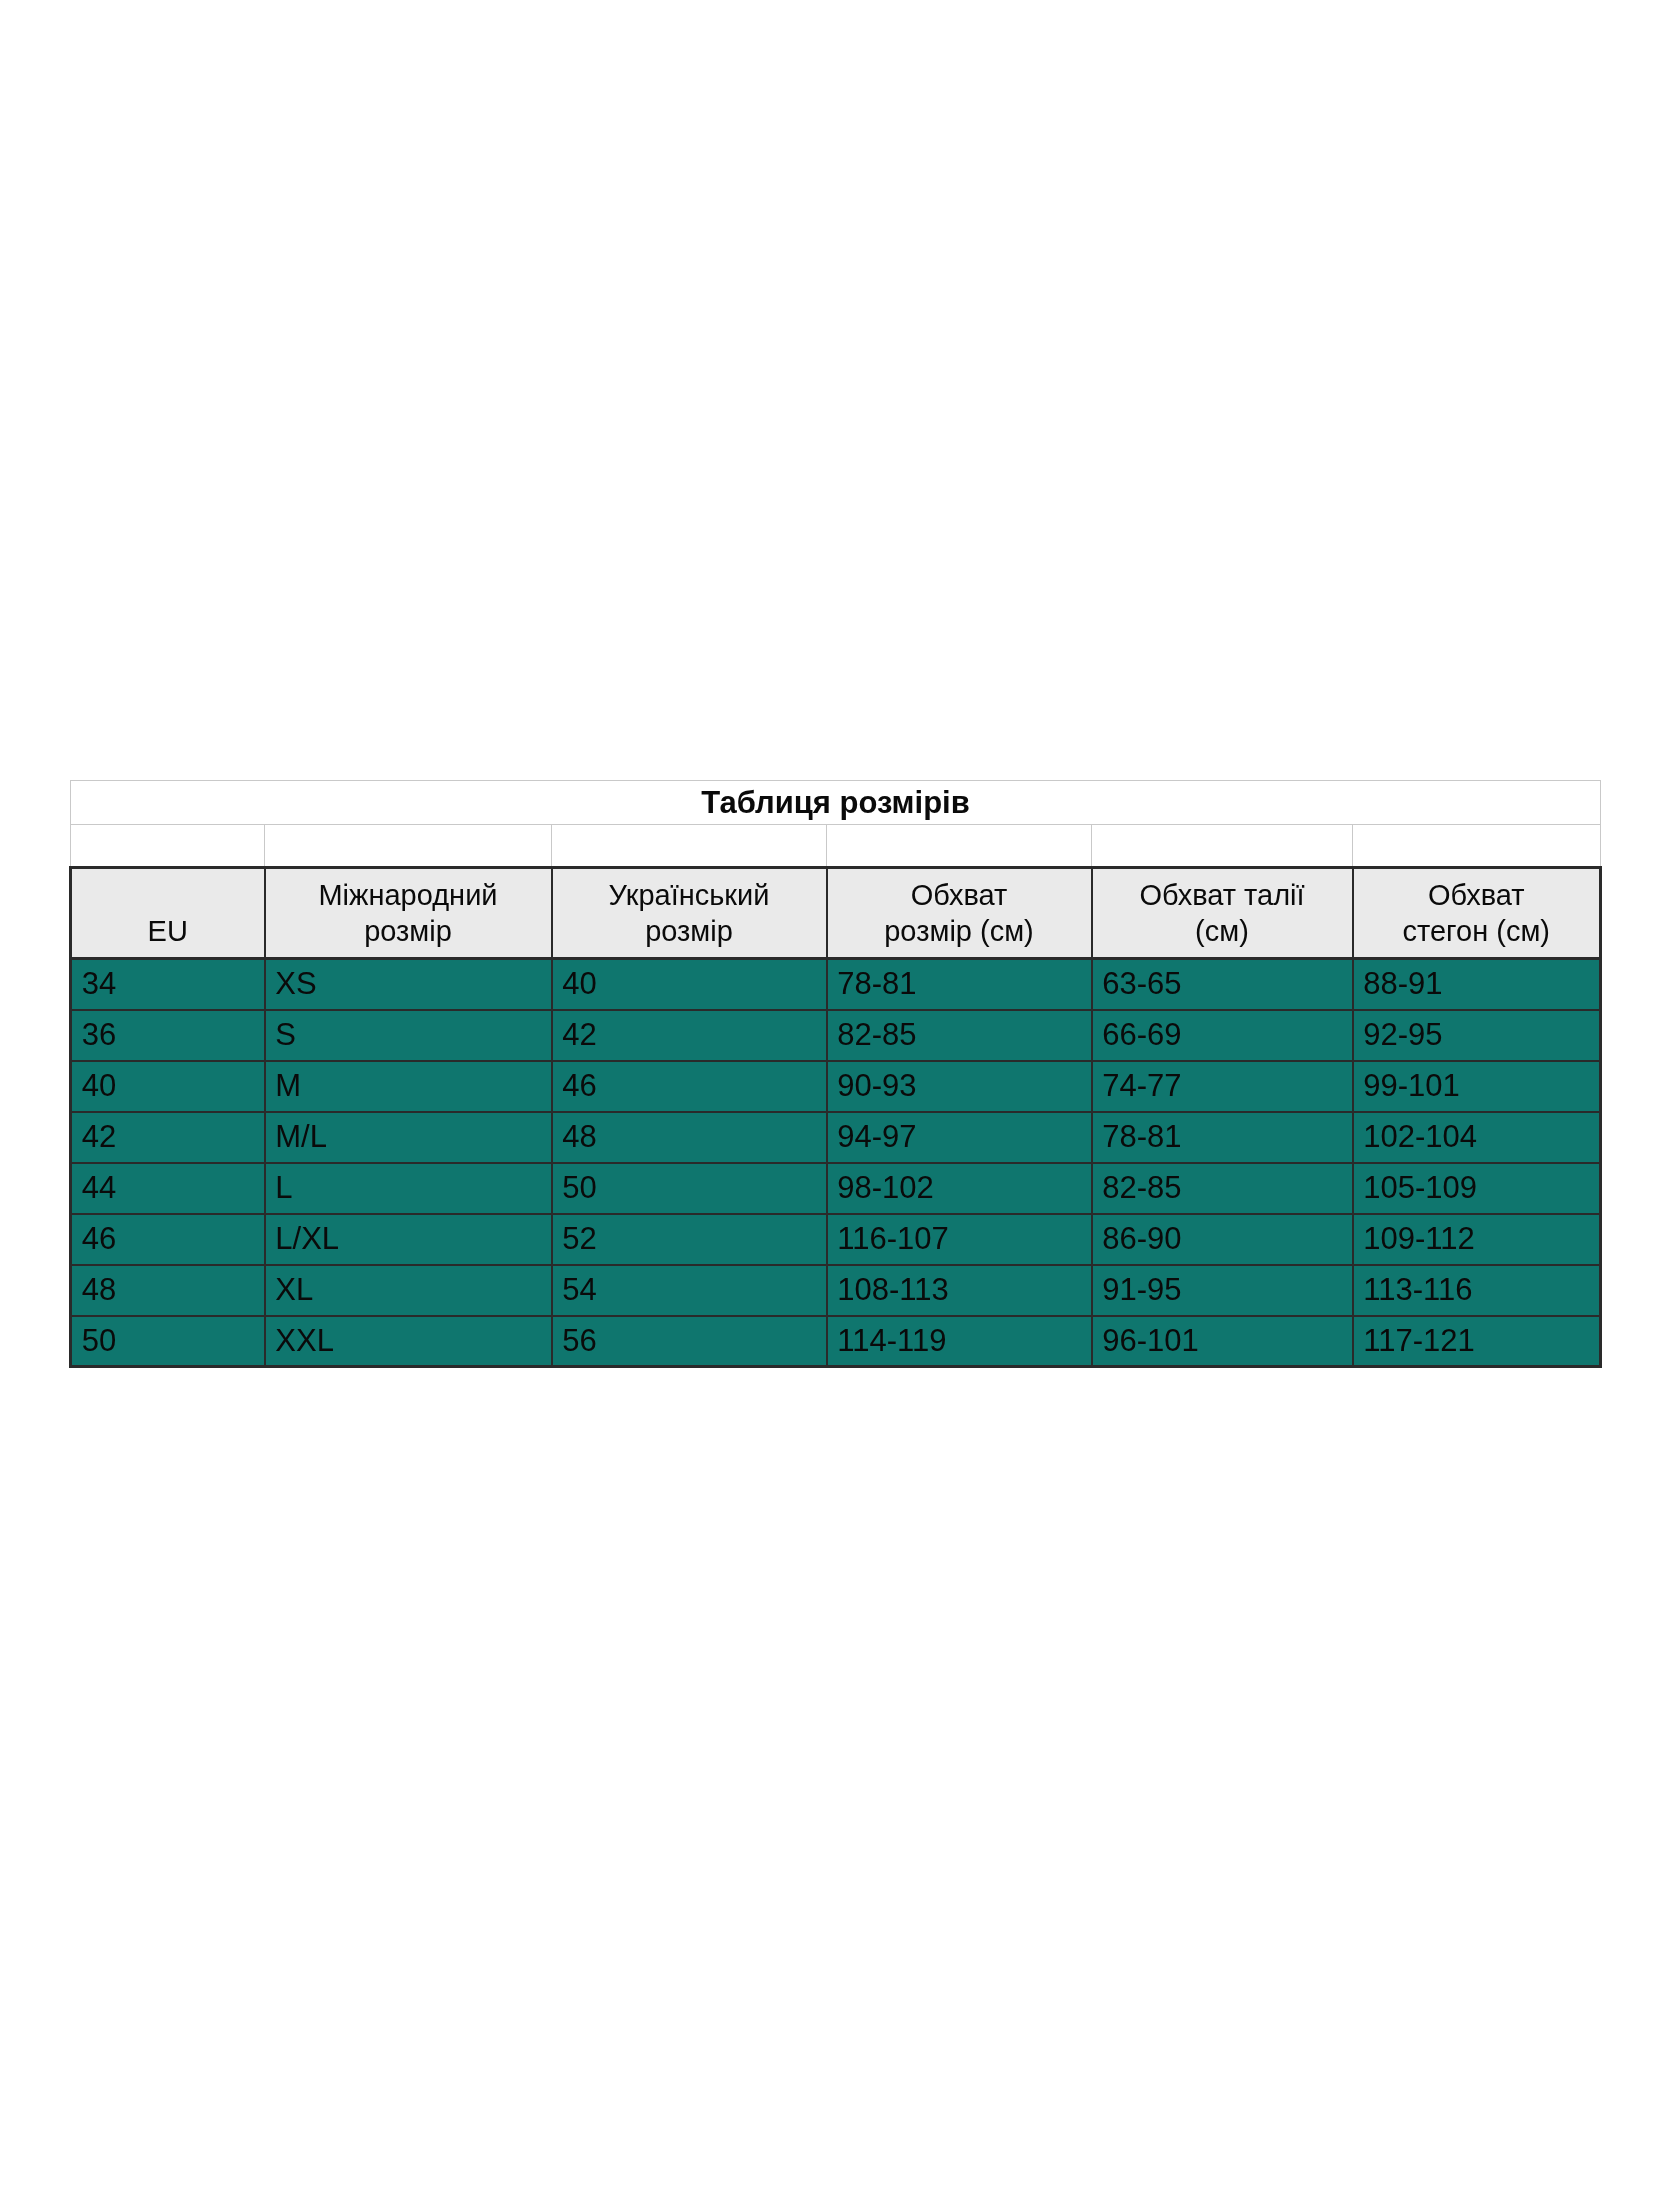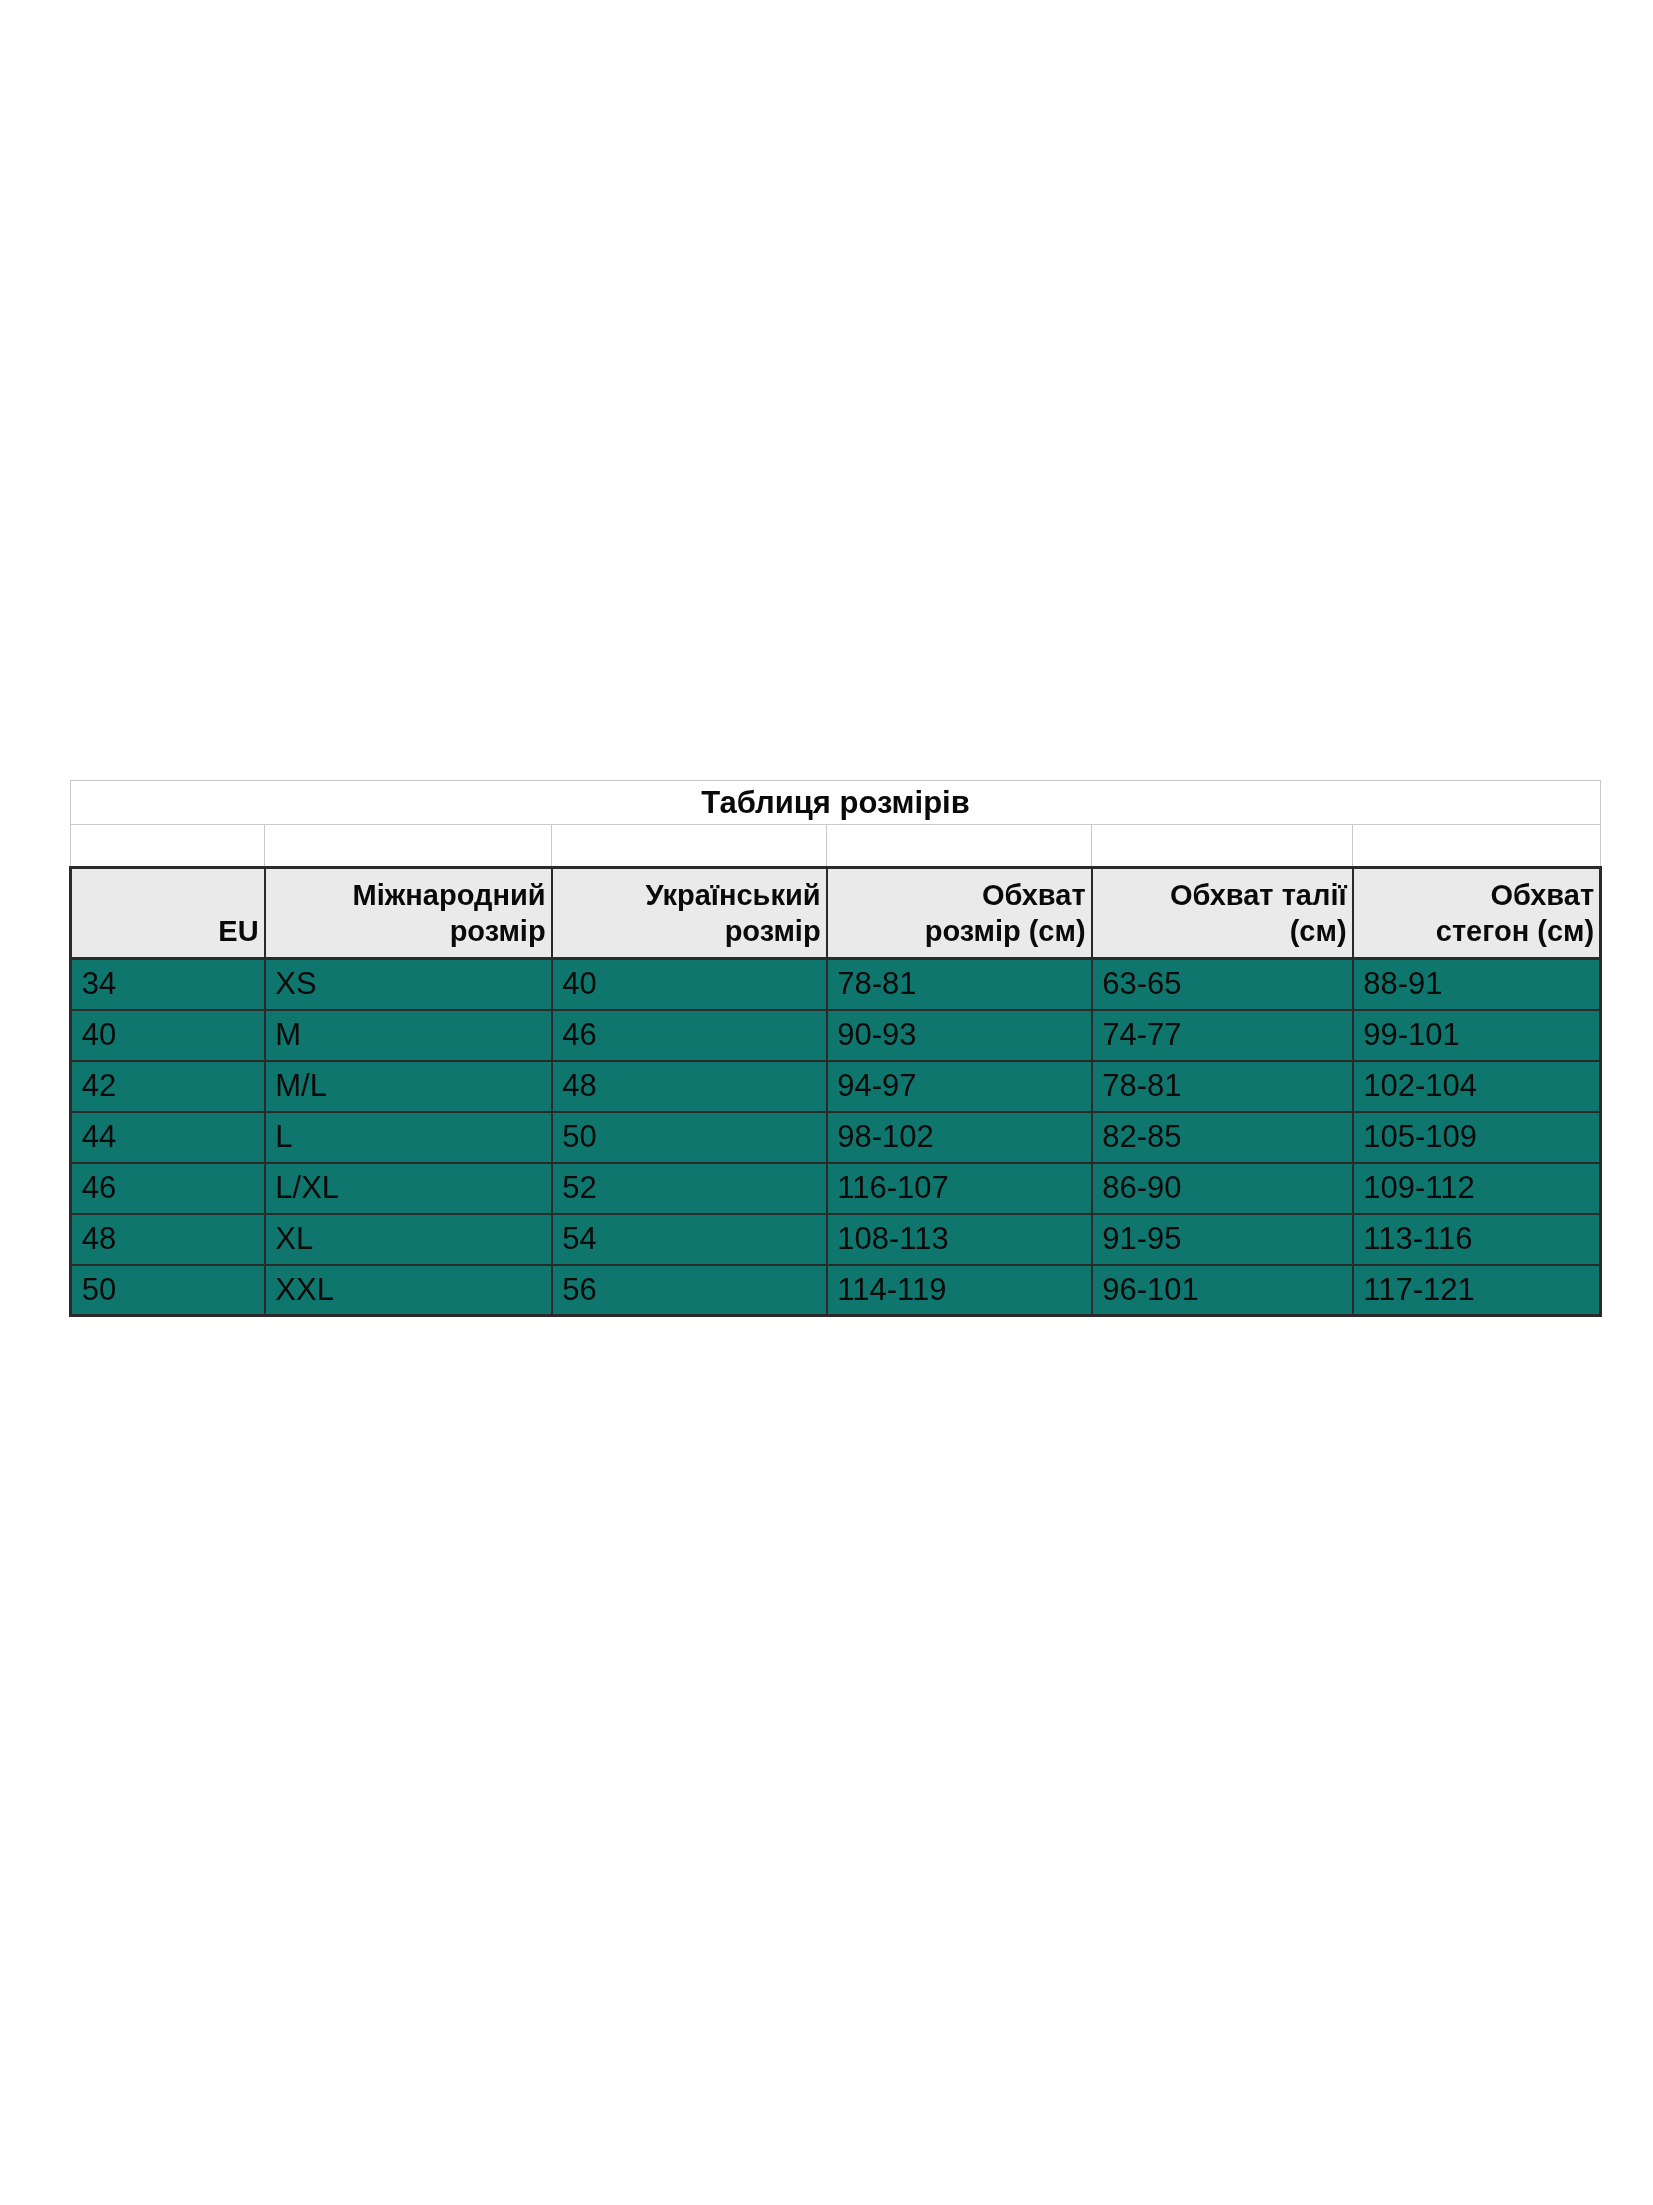--- a/index.html
+++ b/index.html
@@ -39,24 +39,24 @@
     border-bottom:none;
     background:#ffffff;
   }
   
   .hd{
     height:91px;
     background:#eaeaea;
     border:2.5px solid #2a2a2a;
     border-top-width:3.3px;
     border-bottom-width:3.3px;
-    font-weight:bold;
+    font-weight:normal;
     font-size:29px;
     line-height:36px;
-    text-align:right;
+    text-align:center;
     vertical-align:bottom;
     padding:4.9px 4.9px 8.2px 4.9px;
   }
   .hd:first-child{border-left-width:3.3px;}
   .hd:last-child{border-right-width:3.3px;}
   .hl{display:block;}
   
   tr.data td{
     height:51px;
     border:2.5px solid #2a2a2a;
@@ -126,20 +126,28 @@
 
     <tr class="data">
       <td>34</td>
       <td>XS</td>
       <td>40</td>
       <td>78-81</td>
       <td>63-65</td>
       <td>88-91</td>
     </tr>
     <tr class="data">
+      <td>36</td>
+      <td>S</td>
+      <td>42</td>
+      <td>82-85</td>
+      <td>66-69</td>
+      <td>92-95</td>
+    </tr>
+    <tr class="data">
       <td>40</td>
       <td>M</td>
       <td>46</td>
       <td>90-93</td>
       <td>74-77</td>
       <td>99-101</td>
     </tr>
     <tr class="data">
       <td>42</td>
       <td>M/L</td>

